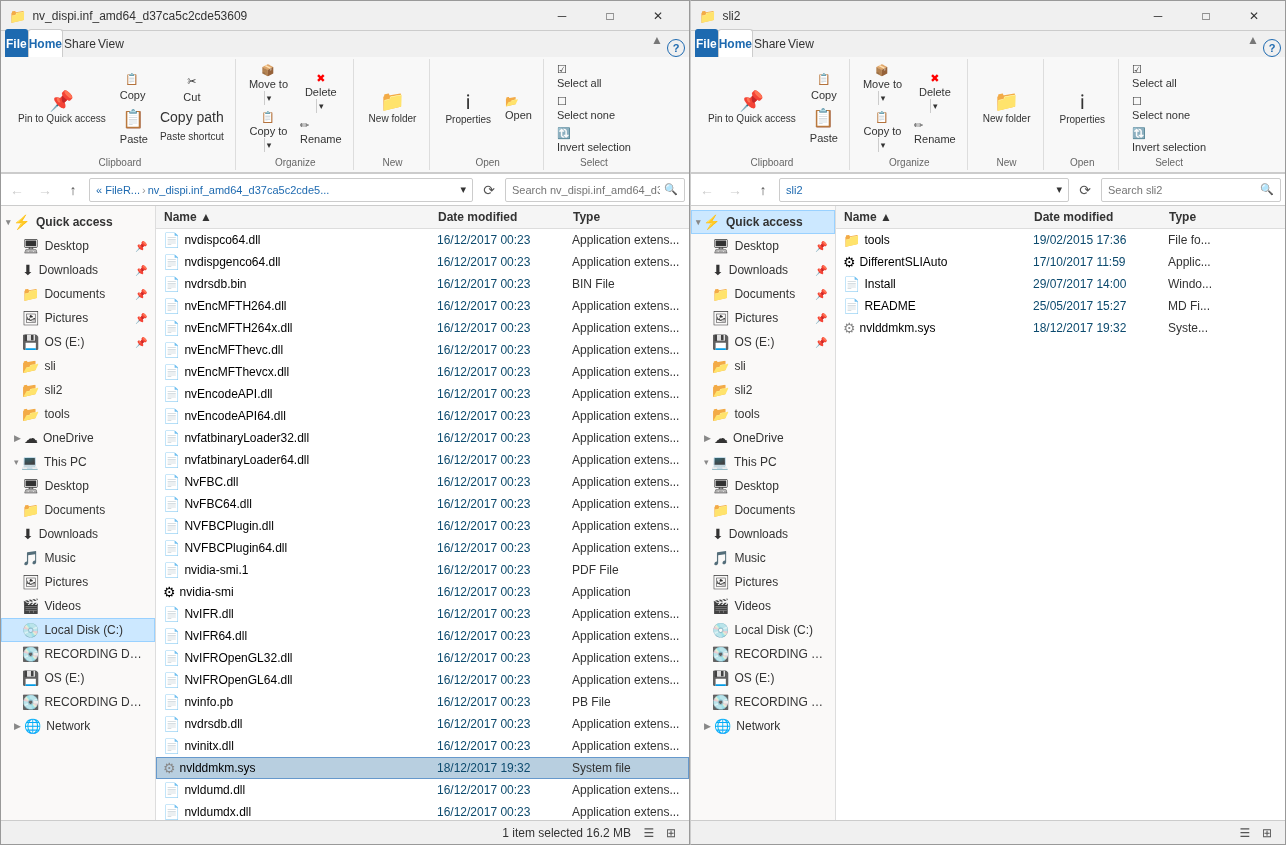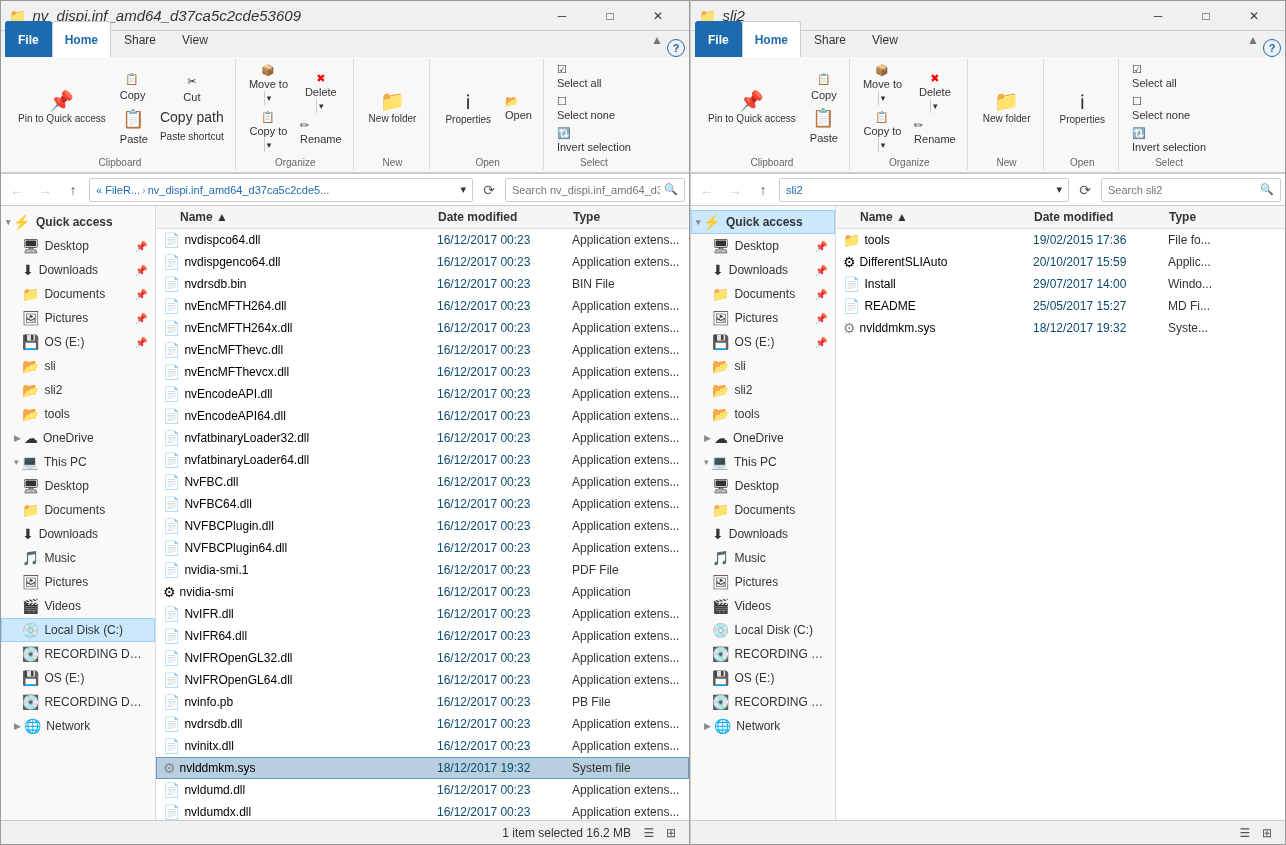--- a/index.html
+++ b/index.html
@@ -21,21 +21,21 @@
       align-items: center;
       height: 30px;
       background: #f0f0f0;
       border-bottom: 1px solid #ccc;
       padding: 0 8px;
       font-size: 11px;
       color: #333;
       user-select: none;
     }
     .title-bar .title-icon { margin-right: 6px; font-size: 14px; }
-    .title-bar .title-text { flex: 1; font-size: 15px; overflow: hidden; text-overflow: ellipsis; white-space: nowrap; font-style: italic; }
+    .title-bar .title-text { flex: 1; font-size: 12px; overflow: hidden; text-overflow: ellipsis; white-space: nowrap; }
     .title-bar .window-controls { display: flex; gap: 2px; }
     .title-bar .win-btn {
       width: 46px; height: 30px;
       display: flex; align-items: center; justify-content: center;
       font-size: 12px; cursor: pointer; background: transparent;
       border: none; color: #333;
     }
 
     
     .ribbon {
@@ -43,29 +43,29 @@
       border-bottom: 1px solid #ccc;
     }
     .ribbon-tabs {
       display: flex;
       height: 26px;
       align-items: flex-end;
       padding: 0 4px;
       background: #f0f0f0;
     }
     .ribbon-tab {
-      padding: 4px 12px;
+      padding: 4px 0;
       font-size: 12px;
       cursor: pointer;
       border: 1px solid transparent;
       border-bottom: none;
       border-radius: 3px 3px 0 0;
       background: transparent;
       color: #333;
-      height: 36px;
+      height: 28px;
       display: flex; align-items: center;
     }
     .ribbon-tab.active {
       background: #fff;
       border-color: #ccc;
       color: #1e6ab0;
       font-weight: bold;
     }
     .ribbon-tab.active.file-tab {
       background: #1e6ab0;
@@ -230,21 +230,21 @@
       display: flex;
       align-items: center;
       background: #f5f5f5;
       border-bottom: 1px solid #ddd;
       padding: 4px 0;
       font-size: 12px;
       font-weight: 600;
       color: #333;
       user-select: none;
     }
-    .col-name { flex: 1; padding-left: 8px; margin-left: 16px; }
+    .col-name { flex: 1; padding-left: 8px; }
     .col-date { width: 135px; padding-left: 4px; }
     .col-type { width: 120px; padding-left: 4px; }
 
     .file-list {
       flex: 1;
       overflow-y: auto;
       overflow-x: hidden;
     }
     .file-row {
       display: flex;
@@ -1079,21 +1079,21 @@
               <span>tools</span>
             </div>
             <div class="file-cell-date">19/02/2015 17:36</div>
             <div class="file-cell-type">File fo...</div>
           </div>
         <div class="file-row">
             <div class="file-cell-name">
               <span class="file-icon">⚙</span>
               <span>DifferentSLIAuto</span>
             </div>
-            <div class="file-cell-date">20/10/2017 15:59</div>
+            <div class="file-cell-date">17/10/2017 11:59</div>
             <div class="file-cell-type">Applic...</div>
           </div>
         <div class="file-row">
             <div class="file-cell-name">
               <span class="file-icon">📄</span>
               <span>Install</span>
             </div>
             <div class="file-cell-date">29/07/2017 14:00</div>
             <div class="file-cell-type">Windo...</div>
           </div>

